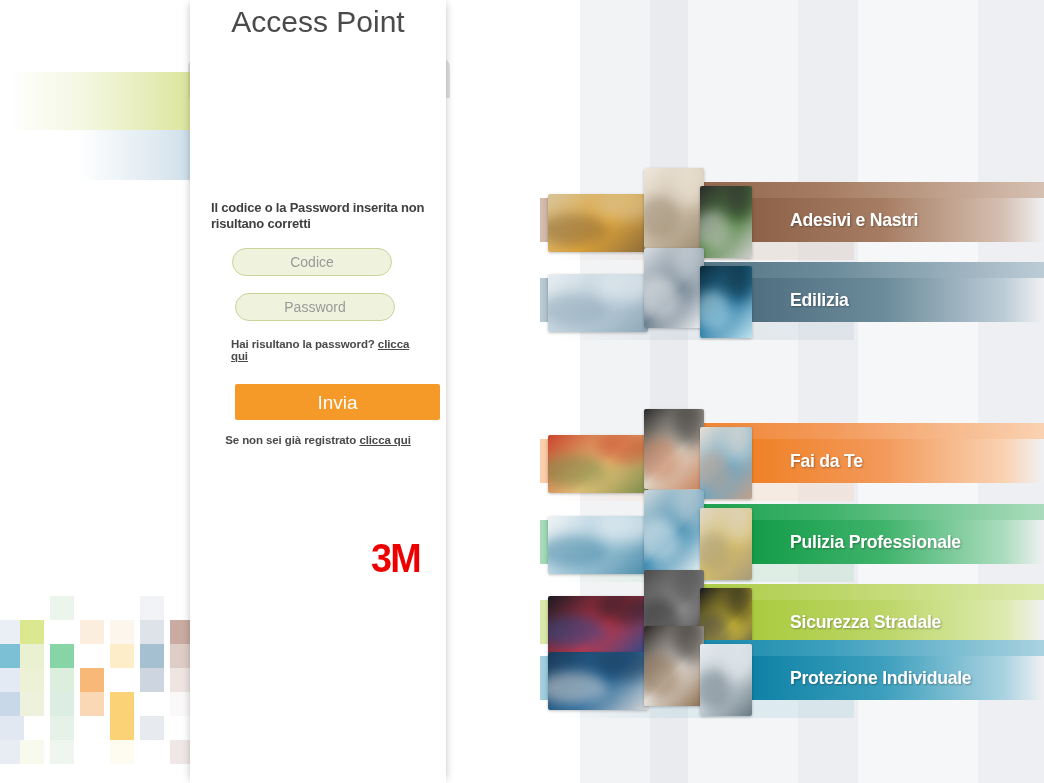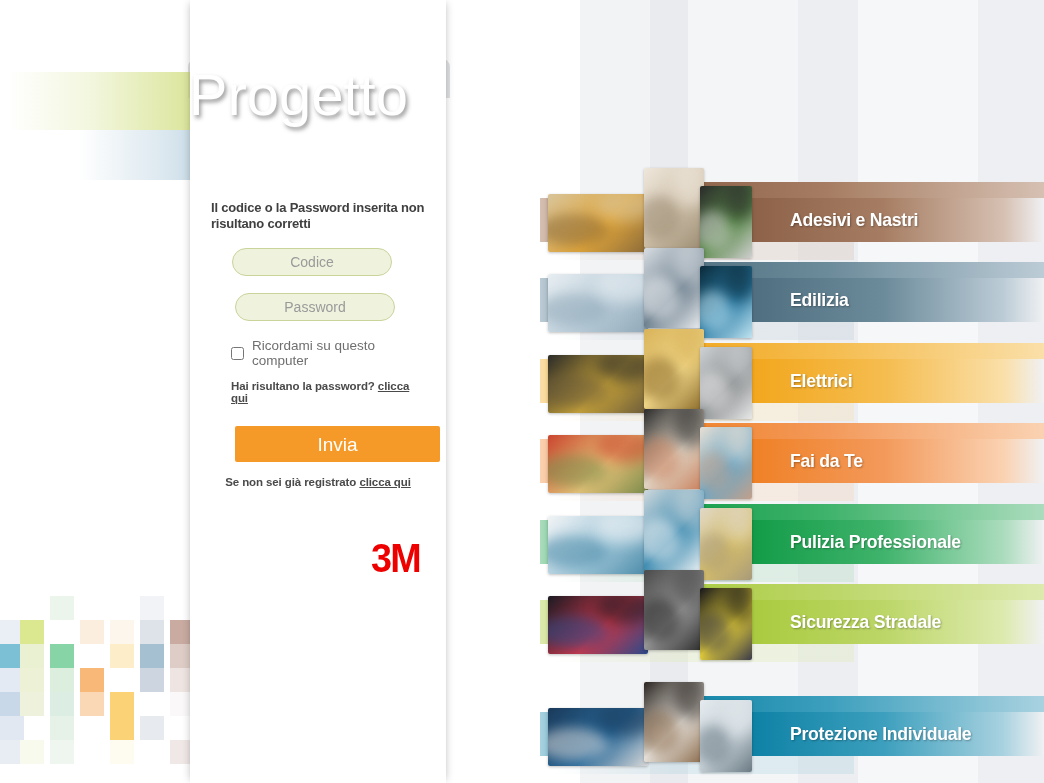--- a/index.html
+++ b/index.html
@@ -378,40 +378,20 @@
             <i style="left: -10%; top: 35%; width: 70%; height: 55%; background: rgb(240, 242, 244); opacity: 0.55; border-radius: 50%; filter: blur(6px);"></i>
             <i style="right: -8%; top: -12%; width: 60%; height: 60%; background: rgb(216, 221, 226); opacity: 0.6; border-radius: 50%; filter: blur(7px);"></i>
           </div>
           <div class="th th-c" style="background: linear-gradient(135deg, rgb(10, 42, 58) 0%, rgb(47, 127, 168) 55%, rgb(191, 227, 240) 100%);">
             <i style="left: -10%; top: 35%; width: 70%; height: 55%; background: rgb(191, 227, 240); opacity: 0.55; border-radius: 50%; filter: blur(6px);"></i>
             <i style="right: -8%; top: -12%; width: 60%; height: 60%; background: rgb(10, 42, 58); opacity: 0.6; border-radius: 50%; filter: blur(7px);"></i>
           </div>
         </div>
         <div class="cat-label">Edilizia</div>
       </div>
-      <div class="catrow" style="top: 336.5px;">
-        <div class="cat-band-top" style="background: linear-gradient(to right, rgb(242, 165, 25) 0%, rgb(245, 188, 78) 45%, rgb(250, 223, 168) 100%);"></div>
-        <div class="cat-band" style="background: linear-gradient(to right, rgb(250, 223, 168) 0%, rgb(242, 165, 25) 12%, rgb(242, 165, 25) 40%, rgb(245, 188, 78) 68%, rgb(250, 223, 168) 92%, rgb(240, 241, 243) 100%);"></div>
-        <div class="cat-band-bot" style="background: linear-gradient(to right, rgba(255, 255, 255, 0) 0%, rgb(250, 223, 168) 40%, rgb(250, 223, 168) 100%);"></div>
-        <div class="thumbs">
-          <div class="th th-a" style="background: linear-gradient(135deg, rgb(42, 42, 40) 0%, rgb(200, 164, 58) 55%, rgb(106, 90, 58) 100%);">
-            <i style="left: -10%; top: 35%; width: 70%; height: 55%; background: rgb(106, 90, 58); opacity: 0.55; border-radius: 50%; filter: blur(6px);"></i>
-            <i style="right: -8%; top: -12%; width: 60%; height: 60%; background: rgb(42, 42, 40); opacity: 0.6; border-radius: 50%; filter: blur(7px);"></i>
-          </div>
-          <div class="th th-b" style="background: linear-gradient(135deg, rgb(216, 178, 90) 0%, rgb(242, 217, 138) 55%, rgb(138, 106, 42) 100%);">
-            <i style="left: -10%; top: 35%; width: 70%; height: 55%; background: rgb(138, 106, 42); opacity: 0.55; border-radius: 50%; filter: blur(6px);"></i>
-            <i style="right: -8%; top: -12%; width: 60%; height: 60%; background: rgb(216, 178, 90); opacity: 0.6; border-radius: 50%; filter: blur(7px);"></i>
-          </div>
-          <div class="th th-c" style="background: linear-gradient(135deg, rgb(207, 210, 212) 0%, rgb(138, 142, 144) 55%, rgb(232, 232, 232) 100%);">
-            <i style="left: -10%; top: 35%; width: 70%; height: 55%; background: rgb(232, 232, 232); opacity: 0.55; border-radius: 50%; filter: blur(6px);"></i>
-            <i style="right: -8%; top: -12%; width: 60%; height: 60%; background: rgb(207, 210, 212); opacity: 0.6; border-radius: 50%; filter: blur(7px);"></i>
-          </div>
-        </div>
-        <div class="cat-label">Elettrici</div>
-      </div>
       <div class="catrow" style="top: 417px;">
         <div class="cat-band-top" style="background: linear-gradient(to right, rgb(239, 127, 34) 0%, rgb(243, 153, 90) 45%, rgb(250, 210, 178) 100%);"></div>
         <div class="cat-band" style="background: linear-gradient(to right, rgb(250, 210, 178) 0%, rgb(239, 127, 34) 12%, rgb(239, 127, 34) 40%, rgb(243, 153, 90) 68%, rgb(250, 210, 178) 92%, rgb(240, 241, 243) 100%);"></div>
         <div class="cat-band-bot" style="background: linear-gradient(to right, rgba(255, 255, 255, 0) 0%, rgb(250, 210, 178) 40%, rgb(250, 210, 178) 100%);"></div>
         <div class="thumbs">
           <div class="th th-a" style="background: linear-gradient(135deg, rgb(201, 69, 46) 0%, rgb(232, 196, 122) 55%, rgb(122, 138, 74) 100%);">
             <i style="left: -10%; top: 35%; width: 70%; height: 55%; background: rgb(122, 138, 74); opacity: 0.55; border-radius: 50%; filter: blur(6px);"></i>
             <i style="right: -8%; top: -12%; width: 60%; height: 60%; background: rgb(201, 69, 46); opacity: 0.6; border-radius: 50%; filter: blur(7px);"></i>
           </div>
           <div class="th th-b" style="background: linear-gradient(135deg, rgb(42, 42, 42) 0%, rgb(224, 215, 200) 55%, rgb(201, 127, 90) 100%);">
@@ -458,21 +438,21 @@
             <i style="left: -10%; top: 35%; width: 70%; height: 55%; background: rgb(42, 42, 42); opacity: 0.55; border-radius: 50%; filter: blur(6px);"></i>
             <i style="right: -8%; top: -12%; width: 60%; height: 60%; background: rgb(74, 74, 74); opacity: 0.6; border-radius: 50%; filter: blur(7px);"></i>
           </div>
           <div class="th th-c" style="background: linear-gradient(135deg, rgb(21, 21, 26) 0%, rgb(232, 210, 58) 55%, rgb(58, 58, 74) 100%);">
             <i style="left: -10%; top: 35%; width: 70%; height: 55%; background: rgb(58, 58, 74); opacity: 0.55; border-radius: 50%; filter: blur(6px);"></i>
             <i style="right: -8%; top: -12%; width: 60%; height: 60%; background: rgb(21, 21, 26); opacity: 0.6; border-radius: 50%; filter: blur(7px);"></i>
           </div>
         </div>
         <div class="cat-label">Sicurezza Stradale</div>
       </div>
-      <div class="catrow" style="top: 690px;">
+      <div class="catrow" style="top: 634px;">
         <div class="cat-band-top" style="background: linear-gradient(to right, rgb(10, 127, 163) 0%, rgb(60, 159, 189) 45%, rgb(169, 210, 224) 100%);"></div>
         <div class="cat-band" style="background: linear-gradient(to right, rgb(169, 210, 224) 0%, rgb(10, 127, 163) 12%, rgb(10, 127, 163) 40%, rgb(60, 159, 189) 68%, rgb(169, 210, 224) 92%, rgb(240, 241, 243) 100%);"></div>
         <div class="cat-band-bot" style="background: linear-gradient(to right, rgba(255, 255, 255, 0) 0%, rgb(169, 210, 224) 40%, rgb(169, 210, 224) 100%);"></div>
         <div class="thumbs">
           <div class="th th-a" style="background: linear-gradient(135deg, rgb(26, 58, 90) 0%, rgb(42, 106, 154) 55%, rgb(216, 216, 216) 100%);">
             <i style="left: -10%; top: 35%; width: 70%; height: 55%; background: rgb(216, 216, 216); opacity: 0.55; border-radius: 50%; filter: blur(6px);"></i>
             <i style="right: -8%; top: -12%; width: 60%; height: 60%; background: rgb(26, 58, 90); opacity: 0.6; border-radius: 50%; filter: blur(7px);"></i>
           </div>
           <div class="th th-b" style="background: linear-gradient(135deg, rgb(42, 37, 32) 0%, rgb(232, 228, 222) 55%, rgb(138, 106, 74) 100%);">
             <i style="left: -10%; top: 35%; width: 70%; height: 55%; background: rgb(138, 106, 74); opacity: 0.55; border-radius: 50%; filter: blur(6px);"></i>
@@ -487,48 +467,44 @@
       </div>
     </div>
 
   <div class="graytab"></div>
   <div class="graytab2"></div>
 
   <div class="bandgreen"></div>
   <div class="bandblue"></div>
 
   <div id="card">
+    <div id="card-title">Access Point</div>
 
     <div class="form-wrap">
       <p class="err-msg">Il codice o la Password inserita non risultano corretti</p>
 
       <input class="tf" id="tf-codice" type="text" placeholder="Codice" style="">
 
       <input class="tf" id="tf-pass" type="password" placeholder="Password" style="">
 
-      <label class="remember-row">
-        <input type="checkbox" style="">
-        <span>Ricordami su questo computer</span>
-      </label>
 
       <div class="forgot-row">
         <span>Hai risultano la password?</span>
         <a href="#">clicca qui</a>
       </div>
 
       <button class="btn-invia">Invia</button>
 
       <div class="register-row">
         <span>Se non sei già registrato</span>
         <a href="#">clicca qui</a>
       </div>
     </div>
 
     <div id="logo3m">
       <span>3M</span>
     </div>
   </div>
 
   <div id="bigtitle">
-    <span class="l1">Progetto</span>
   </div>
 
 </div>
 
 </body></html>

